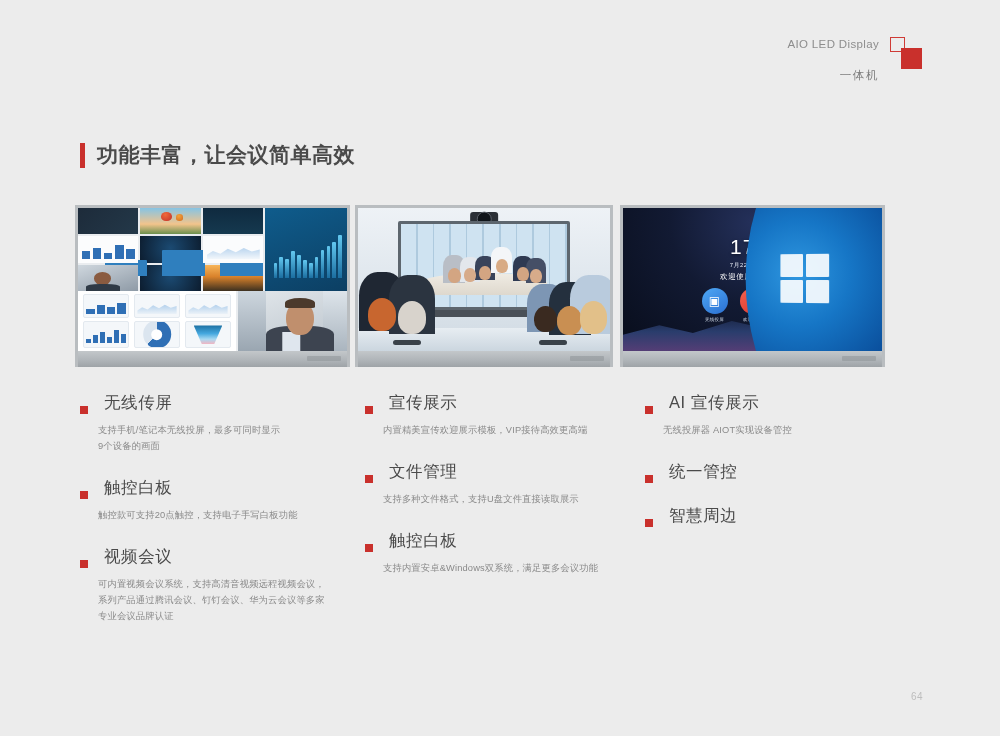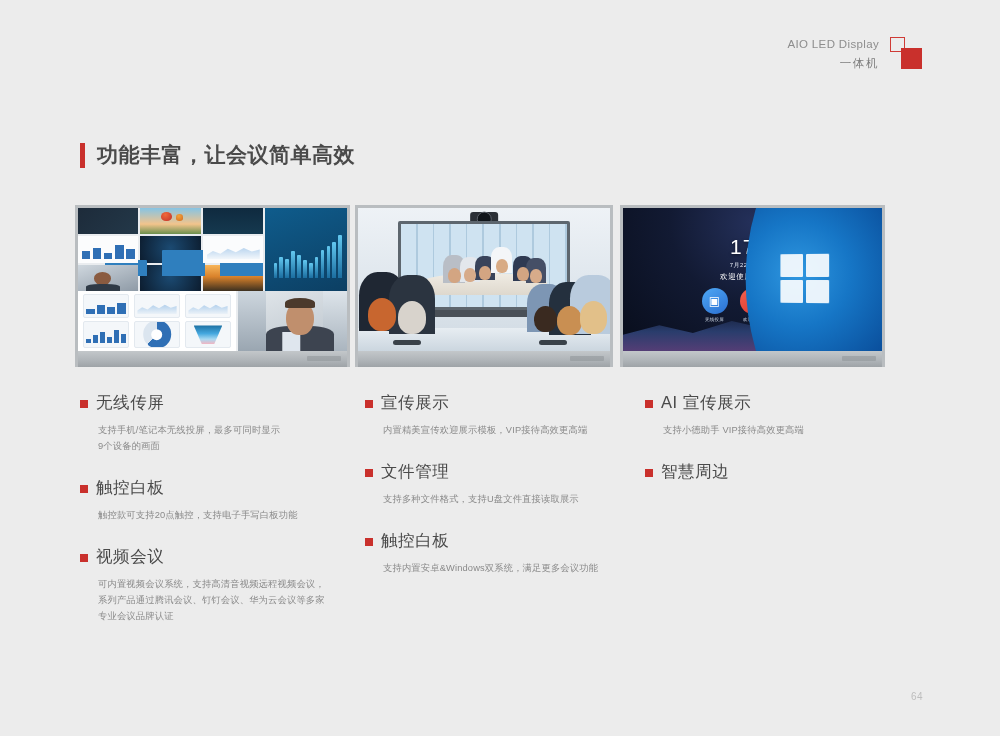--- a/index.html
+++ b/index.html
@@ -11,21 +11,21 @@
   }
   .page { position: relative; width: 1000px; height: 736px; padding-left: 20px; }
 
   
   .brand {
     position: absolute; top: 36px; right: 78px;
     display: flex; align-items: flex-start; gap: 11px;
   }
   .brand-text { text-align: right; line-height: 1.45; }
   .brand-en { font-size: 11.5px; color: #8d8d8d; letter-spacing: .35px; white-space: nowrap; }
-  .brand-cn { font-size: 11.5px; color: #7d7d7d; letter-spacing: 1.6px; margin-top: 2px; }
+  .brand-cn { font-size: 11.5px; color: #7d7d7d; letter-spacing: 1.6px; margin-top: 14px; }
   .brand-mark { position: relative; width: 32px; height: 32px; margin-top: 1px; }
   .mark-outline {
     position: absolute; left: 0; top: 0; width: 15px; height: 15px;
     border: 1.4px solid #cf3b36; background: transparent;
   }
   .mark-solid {
     position: absolute; left: 11px; top: 11px; width: 21px; height: 21px;
     background: #c9302c;
   }
 
@@ -185,21 +185,21 @@
   .c-blue  { background: linear-gradient(145deg,#4ea8f5,#2b6fd1); }
   .c-red   { background: linear-gradient(145deg,#f5614e,#d9352c); }
   .c-orange{ background: linear-gradient(145deg,#ffb23d,#f08a1a); }
 
   
   .features { position:absolute; left:80px; top:392px; width:860px; display:flex; }
   .col { width: 278px; }
   .col-2 { margin-left: 7px; }
   .col-3 { margin-left: 2px; }
   .feat { margin-bottom: 22px; }
-  .feat-head { display:flex; align-items:center; gap:8px; }
+  .feat-head { display:flex; align-items:flex-end; gap:16px; }
   .bullet { width:8px; height:8px; background:#c9302c; flex:0 0 auto; margin-top:2px; }
   .feat-title { font-size:16.5px; color:#4a4a4a; letter-spacing:.6px; font-weight:400; }
   .feat-desc {
     margin-top:9px; margin-left:18px;
     font-size:9.3px; color:#8a8a8a; line-height:1.72; letter-spacing:.15px;
     max-width: 262px;
   }
 
   .page-num {
     position:absolute; right:77px; bottom:34px;
@@ -477,23 +477,27 @@
         <div class="feat-desc" style="white-space: pre-line;">支持内置安卓&amp;Windows双系统，满足更多会议功能</div>
       </div>
     </div>
 
     <div class="col col-3">
       <div class="feat">
         <div class="feat-head">
           <span class="bullet"></span>
           <span class="feat-title">AI 宣传展示</span>
         </div>
-        <div class="feat-desc" style="white-space: pre-line;">支持小德助手 VIP接待高效更高端</div>
-      </div>
-      <div class="feat">
+        <div class="feat-desc" style="white-space: pre-line;">无线投屏器 AIOT实现设备管控</div>
+      </div>
+      <div class="feat">
+        <div class="feat-head">
+          <span class="bullet"></span>
+          <span class="feat-title">统一管控</span>
+        </div>
       </div>
       <div class="feat">
         <div class="feat-head">
           <span class="bullet"></span>
           <span class="feat-title">智慧周边</span>
         </div>
       </div>
     </div>
   </div>
 

